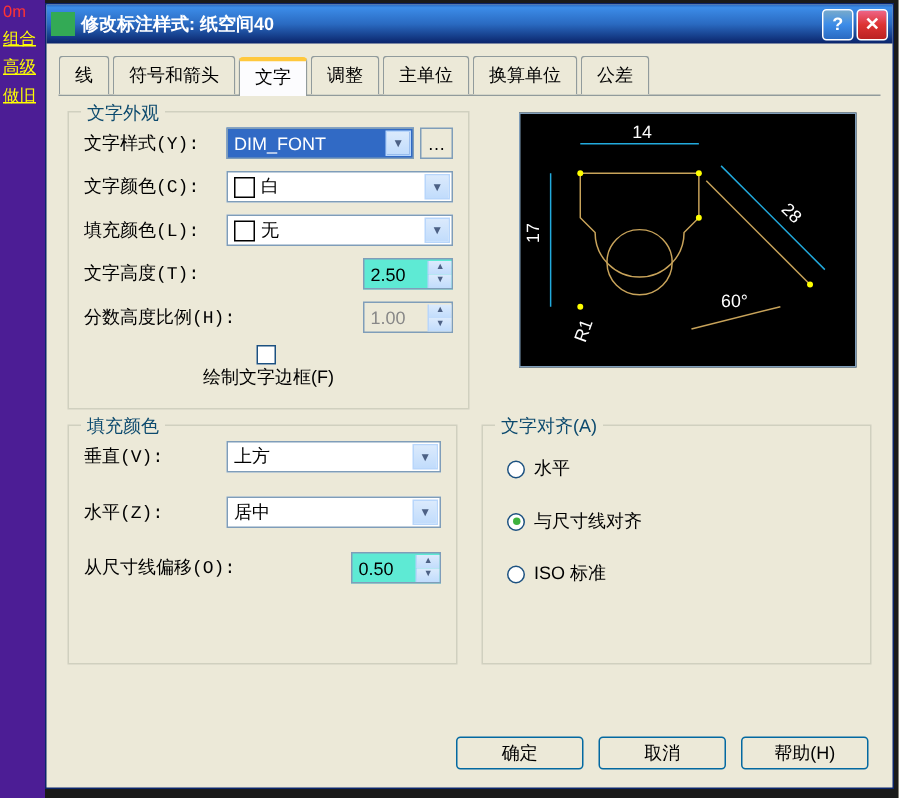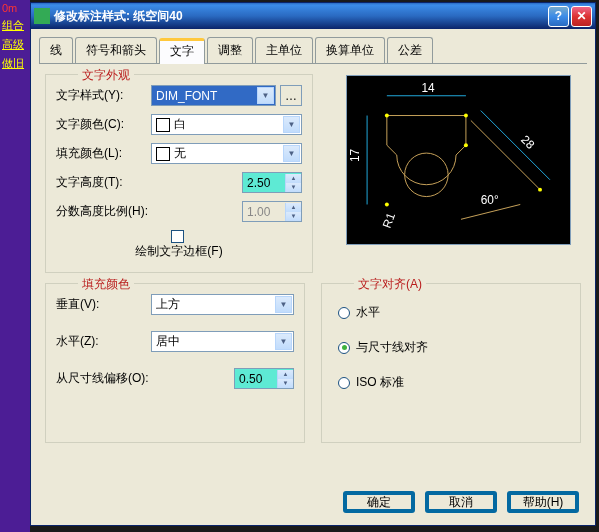--- a/index.html
+++ b/index.html
@@ -12,44 +12,44 @@
 .titlebar { height: 26px; background: linear-gradient(to bottom, #2a6ac1, #3c8ce8 8%, #2a6ac1 50%, #0a246a); display: flex; align-items: center; padding: 12px 3px; color: #fff; font-weight: bold; }
 .titlebar .icon { width: 16px; height: 16px; background: #3a5; margin-right: 4px; }
 .titlebar .title { flex: 1; }
 .tbtn { width: 21px; height: 21px; margin-left: 2px; background: linear-gradient(#e68 0, #d33 50%, #b22); border: 1px solid #fff; border-radius: 3px; color: #fff; display: flex; align-items: center; justify-content: center; font-weight: bold; cursor: pointer; }
 .tbtn.help { background: linear-gradient(#7ac, #3c8ce8 50%, #2a6ac1); }
 .tabs { display: flex; margin: 8px 8px 0; border-bottom: 1px solid #919b9c; }
 .tab { padding: 4px 10px; background: #ece9d8; border: 1px solid #919b9c; border-bottom: none; margin-right: 2px; border-radius: 3px 3px 0 0; cursor: pointer; }
 .tab.active { background: #fcfcfe; border-top: 3px solid #ffc83c; padding-top: 2px; position: relative; top: 1px; }
 .content { padding: 10px 14px; }
 .fieldset { border: 1px solid #d0d0bf; margin-bottom: 10px; padding: 10px 10px 12px; position: relative; }
-.fieldset > legend { position: absolute; top: -8px; left: 8px; background: #ece9d8; padding: 0 4px; color: #b91c1c; margin-left: 24px; }
+.fieldset > legend { position: absolute; top: -8px; left: 8px; background: #ece9d8; padding: 0 4px; color: #0c4a6e; }
 .row { display: flex; align-items: center; margin-bottom: 8px; }
-.row label { width: 95px; }
+.row label { width: 95px; font-family: Liberation Mono, monospace; }
 .combo { flex: 1; height: 21px; border: 1px solid #7f9db9; background: #fff; display: flex; align-items: center; padding: 0 1px 0 4px; }
 .combo .val { flex: 1; white-space: nowrap; overflow: hidden; }
 .combo .sw { width: 14px; height: 14px; border: 1px solid #000; margin-right: 4px; }
 .combo .arrow { width: 17px; height: 17px; background: linear-gradient(#dbeafc, #c1dcfc); border: 1px solid #b8d6fb; display: flex; align-items: center; justify-content: center; color: #4d6185; font-size: 8px; }
 .combo.sel { background: #316ac5; color: #fff; }
 .sq { width: 22px; height: 21px; border: 1px solid #7f9db9; background: #ece9d8; margin-left: 4px; display: flex; align-items: center; justify-content: center; cursor: pointer; }
 .num { width: 60px; height: 21px; border: 1px solid #7f9db9; background: #5eead4; display: flex; align-items: center; }
 .num .val { flex: 1; padding: 0 4px; }
 .num .spin { width: 16px; display: flex; flex-direction: column; }
 .num .spin div { height: 9px; background: linear-gradient(#dbeafc, #c1dcfc); border-left: 1px solid #b8d6fb; display: flex; align-items: center; justify-content: center; font-size: 6px; color: #4d6185; }
 .num.dis { background: #ece9d8; color: #888; }
 .chk { display: flex; align-items: center; flex-direction: column; }
 .chk .box { width: 13px; height: 13px; border: 1px solid #1c5180; background: #fff; margin-right: 4px; }
 .preview { position: absolute; right: 24px; top: 72px; width: 225px; height: 170px; background: #000; border: 1px solid #7f9db9; }
 .cols { display: flex; gap: 16px; }
 .col { flex: 1; }
 .radio { display: flex; align-items: center; margin-bottom: 14px; margin-left: 6px; }
 .radio .dot { width: 12px; height: 12px; border: 1px solid #1c5180; border-radius: 50%; background: #fff; margin-right: 6px; display: flex; align-items: center; justify-content: center; }
 .radio .dot.on::after { content: ""; width: 5px; height: 5px; background: #3eb23e; border-radius: 50%; }
 .btns { position: absolute; bottom: 12px; right: 16px; display: flex; gap: 10px; }
-.btn { width: 72px; height: 22px; background: #ece9d8; border: 4px solid #0369a1; border-radius: 3px; cursor: pointer; display: flex; align-items: center; justify-content: center; }
+.btn { width: 85px; height: 22px; background: #ece9d8; border: 1px solid #0369a1; border-radius: 3px; cursor: pointer; display: flex; align-items: center; justify-content: center; }
 .top-area { display: flex; }
 .top-left { width: 268px; }
 </style>
 </head>
 <body>
 
 <div class="bg-left">
   <div class="r">0m</div>
   <div class="y">组合</div>
   <div class="y">高级</div>

